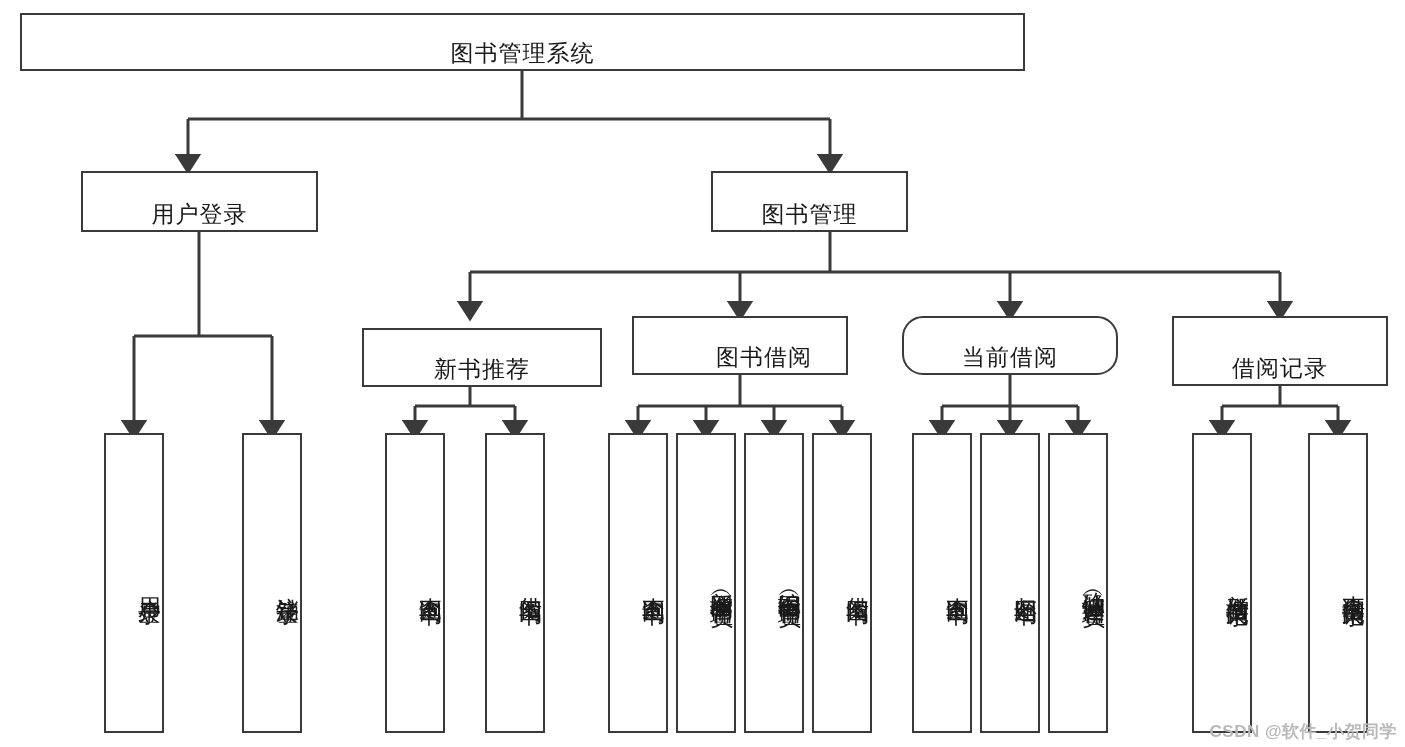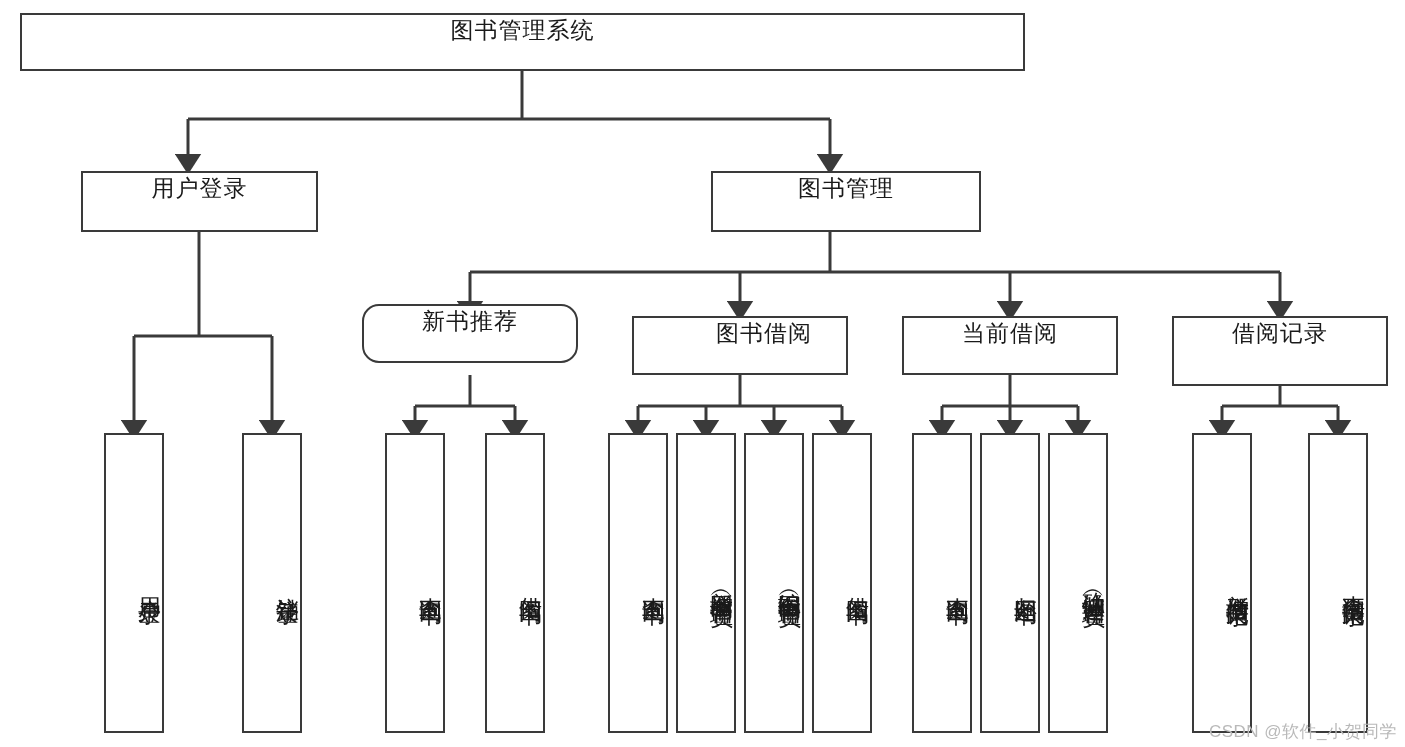--- a/index.html
+++ b/index.html
@@ -24,21 +24,21 @@
     width: 1405px;
     height: 747px;
     pointer-events: none;
   }
   .node {
     position: absolute;
     box-sizing: border-box;
     border: 2px solid #3a3a3a;
     background: #ffffff;
     display: flex;
-    align-items: flex-start;
+    align-items: flex-end;
     justify-content: center;
     color: #1a1a1a;
   }
   .node.horiz {
     font-size: 23px;
     letter-spacing: 1px;
   }
   .node.vert {
     writing-mode: vertical-rl;
     text-orientation: upright;
@@ -58,20 +58,21 @@
     white-space: normal;
   }
   #watermark {
     position: absolute;
     right: 8px;
     bottom: 4px;
     font-size: 17px;
     color: #b9b9b9;
     letter-spacing: 0.5px;
     user-select: none;
+    font-weight: bold;
   }
 </style>
 </head>
 <body>
 
 <div id="canvas">
 
   <svg class="connectors" viewBox="0 0 1405 747" xmlns="http://www.w3.org/2000/svg">
     <defs>
       <marker id="arrow" markerWidth="9" markerHeight="9" refX="1.5" refY="4.5" orient="auto" markerUnits="strokeWidth">
@@ -122,31 +123,31 @@
     </g>
   </svg>
 
   <div class="node horiz" style="left:20px; top:13px; width:1005px; height:58px;">
     <span class="label">图书管理系统</span>
   </div>
 
   <div class="node horiz" style="left:81px; top:171px; width:237px; height:61px;">
     <span class="label">用户登录</span>
   </div>
-  <div class="node horiz" style="left:711px; top:171px; width:270px; height:61px;">
+  <div class="node horiz" style="left:711px; top:171px; width:197px; height:61px;">
     <span class="label">图书管理</span>
   </div>
 
-  <div class="node horiz" style="left:362px; top:304px; width:216px; height:59px;border-radius:17px;">
+  <div class="node horiz" style="left:362px; top:328px; width:240px; height:59px;">
     <span class="label">新书推荐</span>
   </div>
   <div class="node horiz" style="left:632px; top:316px; width:216px; height:59px;padding-left:48px;">
     <span class="label">图书借阅</span>
   </div>
-  <div class="node horiz" style="left:902px; top:316px; width:216px; height:59px;">
+  <div class="node horiz" style="left:902px; top:316px; width:216px; height:59px;border-radius:21px;">
     <span class="label">当前借阅</span>
   </div>
   <div class="node horiz" style="left:1172px; top:316px; width:216px; height:70px;">
     <span class="label">借阅记录</span>
   </div>
 
   <div class="node vert" style="left:104px; top:433px; width:60px; height:300px;">
     <span class="label">用户登录</span>
   </div>
   <div class="node vert" style="left:242px; top:433px; width:60px; height:300px;">

